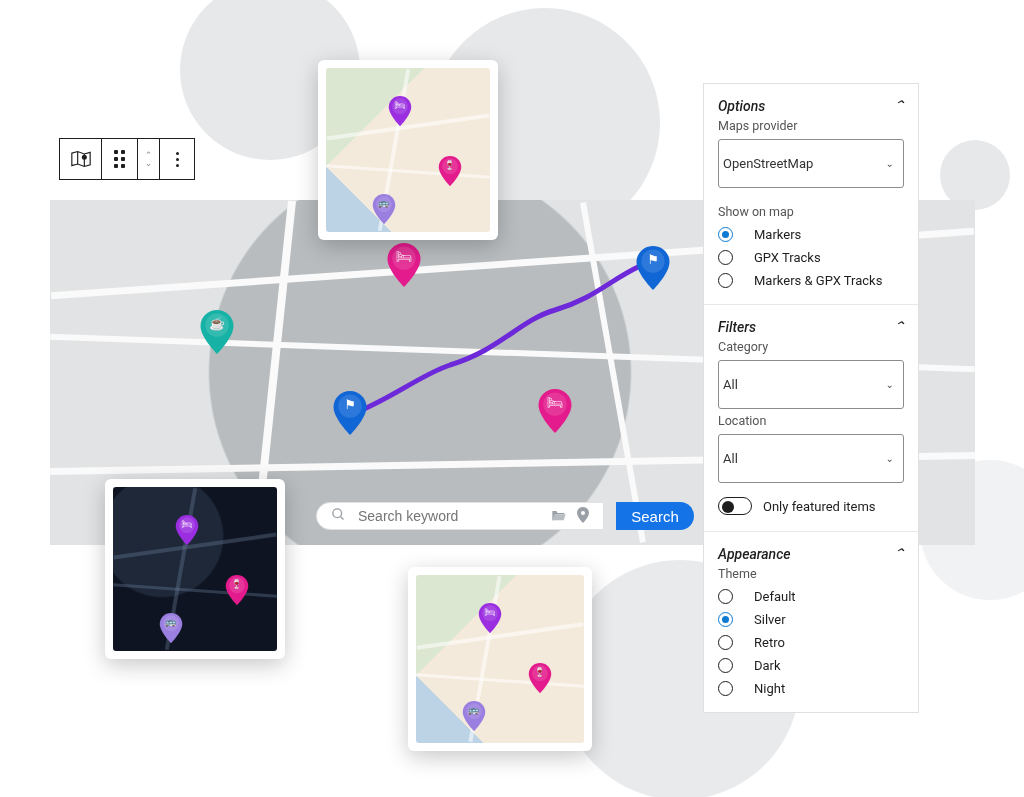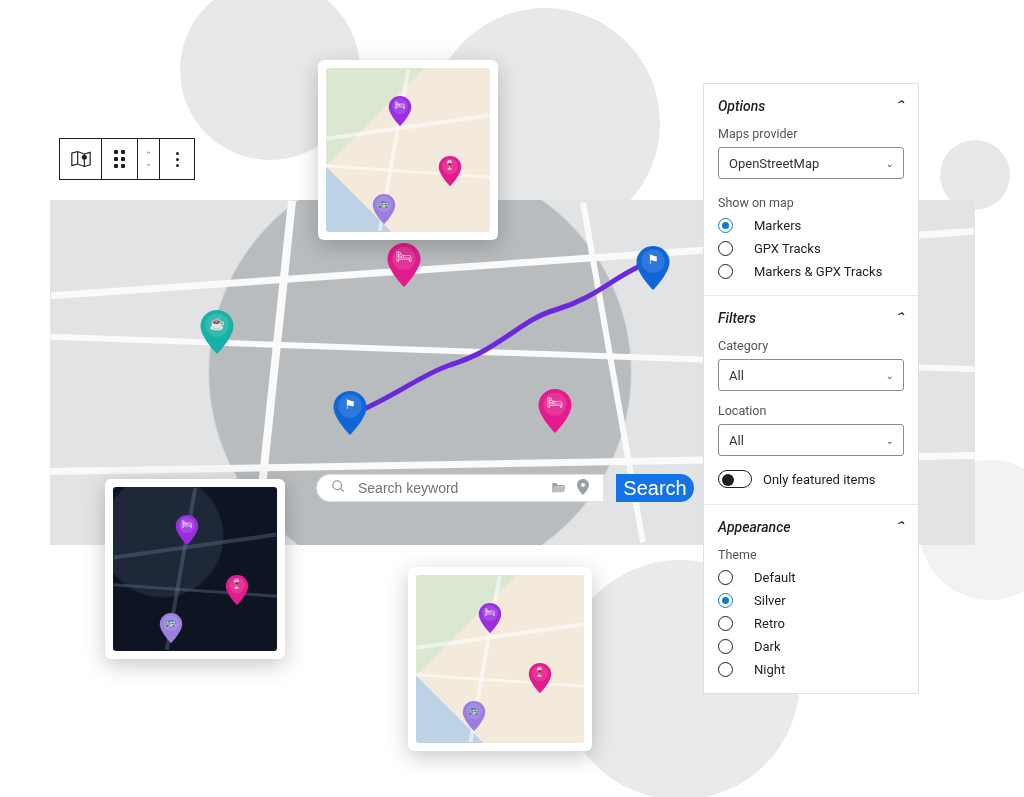--- a/index.html
+++ b/index.html
@@ -22,25 +22,25 @@
   .road.r5 { left:560px; top:0; width:6px; height:100%; transform:rotate(-10deg); }
   .road.r6 { left:760px; top:0; width:7px; height:100%; transform:rotate(4deg); }
   .route-track { position:absolute; left:0; top:0; }
 
   
   .pin { position:absolute; width:34px; height:44px; z-index:3; }
   .pin svg { width:100%; height:100%; display:block; }
   .pin .glyph { position:absolute; left:50%; top:13px; transform:translate(-50%,-50%); color:#fff; font-size:13px; }
 
   
-  .search-wrap { position:absolute; left:316px; top:474px; width:378px; height:28px; display:flex; z-index:5;gap:12px; }
+  .search-wrap { position:absolute; left:316px; top:502px; width:378px; height:28px; display:flex; z-index:5;gap:12px; }
   .search-input { flex:1; background:#fff; border:1px solid #e2e2e2; border-radius:21px 0 0 21px; display:flex; align-items:center; padding:0 14px; gap:10px; }
   .search-input input { border:none; outline:none; flex:1; font-size:14px; color:#444; background:transparent; }
   .search-input .sicon { color:#9aa0a6; font-size:14px; }
-  .search-btn { width:122px; background:#1473e6; color:#fff; border:none; border-radius:0 21px 21px 0; font-size:20px; font-weight:500; cursor:pointer; }
+  .search-btn { width:122px; background:#1473e6; color:#fff; border:none; border-radius:0 21px 21px 0; font-size:15px; font-weight:500; cursor:pointer; }
 
   
   .thumb { position:absolute; background:#fff; border-radius:6px; box-shadow:0 6px 22px rgba(0,0,0,.22); padding:8px; z-index:6; }
   .thumb-inner { position:relative; width:100%; height:100%; border-radius:3px; overflow:hidden; }
   .thumb.osm  .thumb-inner { background:
       linear-gradient(135deg,#dbe7d1 0 30%, transparent 30%),
       linear-gradient(45deg,#bcd3e6 0 20%, transparent 20%),
       #f4eadb; }
   .thumb.osm2 .thumb-inner { background:
       linear-gradient(135deg,#dbe7d1 0 30%, transparent 30%),
@@ -72,22 +72,22 @@
   .dots6 i{width:4px;height:4px;background:#1e1e1e;border-radius:1px;}
   .dots3v { display:flex; flex-direction:column; gap:3px; }
   .dots3v i{width:3px;height:3px;background:#1e1e1e;border-radius:50%;}
 
   
   .inspector { position:absolute; right:105px; top:83px; width:216px; background:#fff; border:1px solid #e0e0e0; z-index:9; font-size:13px; }
   .insp-section { padding:14px 14px 16px; border-bottom:1px solid #e8e8e8; }
   .insp-section:last-child{border-bottom:none;}
   .insp-head { display:flex; align-items:flex-start; justify-content:space-between; font-weight:500; font-size:14px; cursor:pointer;font-style:italic; }
   .chev { font-size:12px; color:#1e1e1e; transform:scaleX(1.3); user-select:none; }
-  .field-label { margin-top:12px; margin-bottom:6px; color:#555; font-size:12.5px; }
-  .select { position:relative; width:100%; height:32px; border:1px solid #8c8c8c; border-radius:3px; background:#fff; display:flex; align-items:center; padding:0 10px; font-size:13px; color:#333; cursor:pointer; }
+  .field-label { margin-top:4px; margin-bottom:6px; color:#555; font-size:12.5px; }
+  .select { position:relative; width:100%; height:49px; border:1px solid #8c8c8c; border-radius:3px; background:#fff; display:flex; align-items:center; padding:0 4px; font-size:13px; color:#333; cursor:pointer; }
   .select .dd { position:absolute; right:9px; font-size:10px; color:#555; }
   .toggle-row { display:flex; align-items:center; gap:11px; margin-top:14px; }
   .toggle { width:34px; height:18px; border-radius:9px; position:relative; cursor:pointer; }
   .toggle.on { background:#0e7ad1; }
   .toggle.off { background:#fff; border:1.5px solid #1e1e1e; }
   .toggle .knob { position:absolute; width:12px; height:12px; border-radius:50%; top:3px; }
   .toggle.on .knob { right:3px; background:#fff; }
   .toggle.off .knob { left:3px; background:#1e1e1e; }
   .radio-row { display:flex; align-items:center; gap:21px; margin-top:8px; cursor:pointer; }
   .radio { width:15px; height:15px; border:1.5px solid #1e1e1e; border-radius:50%; display:flex; align-items:center; justify-content:center; }

